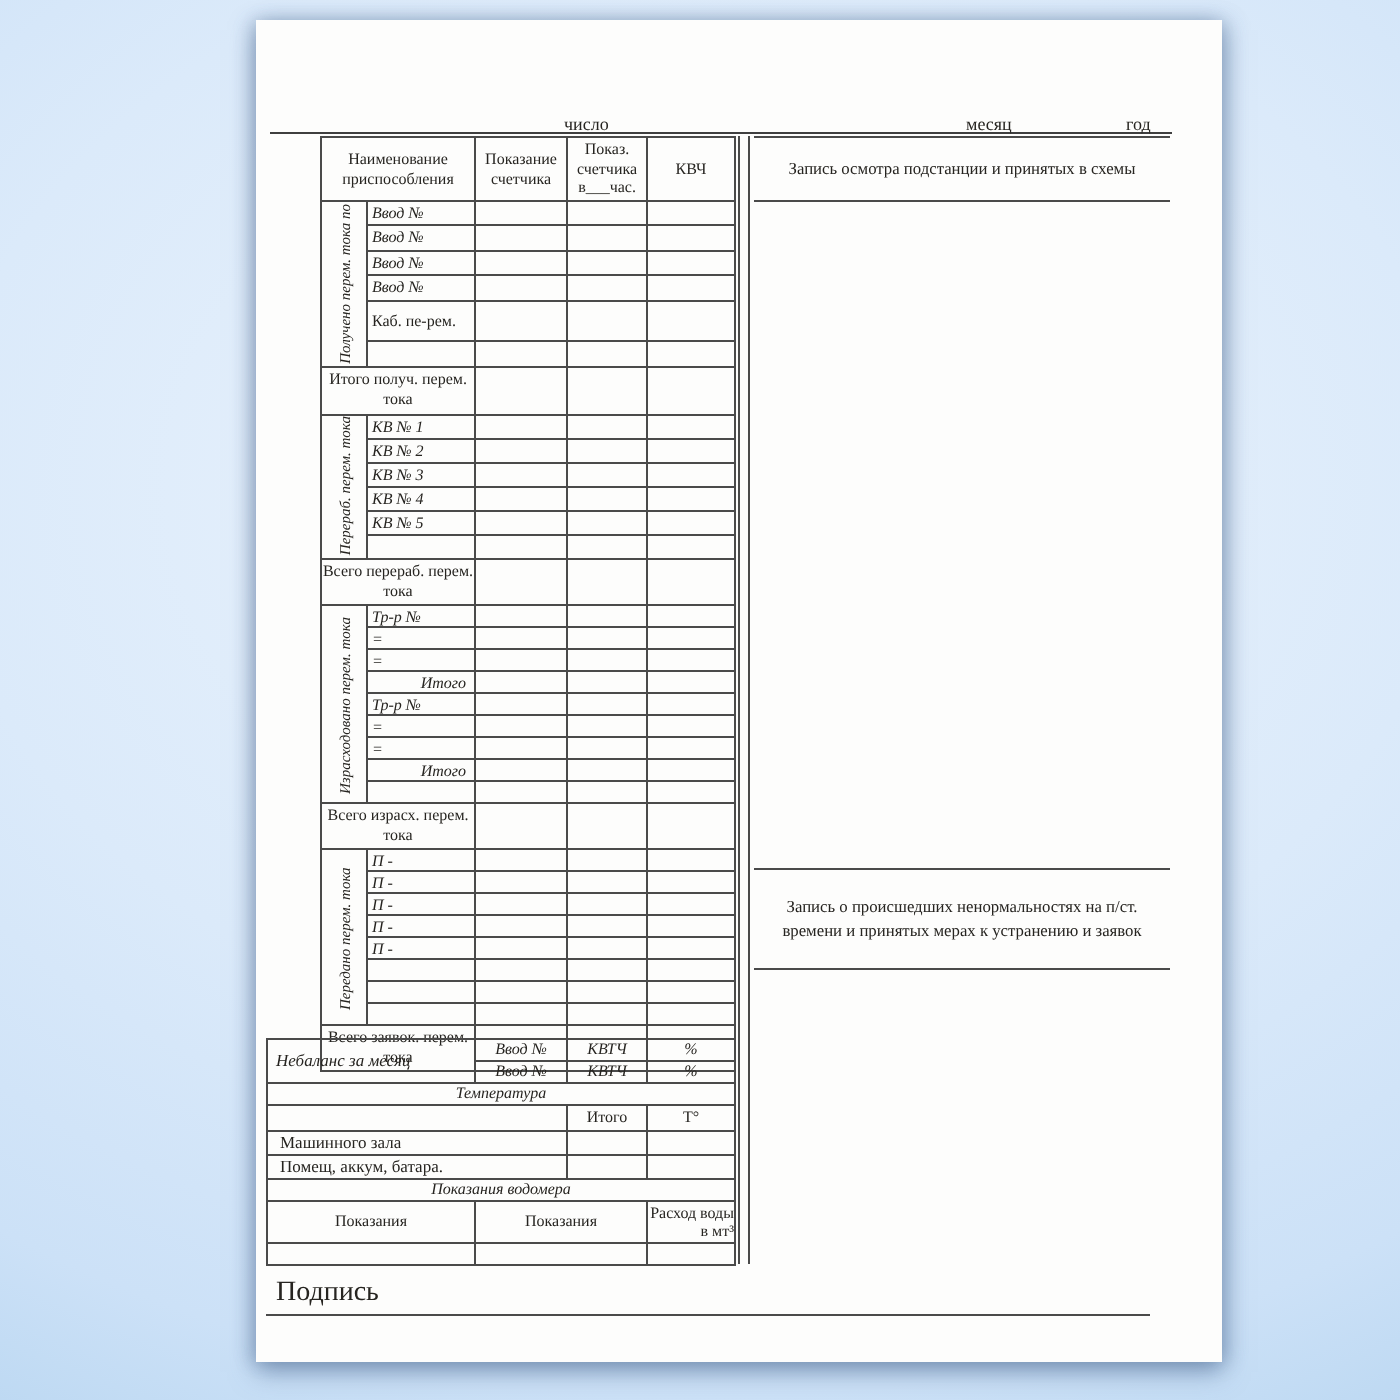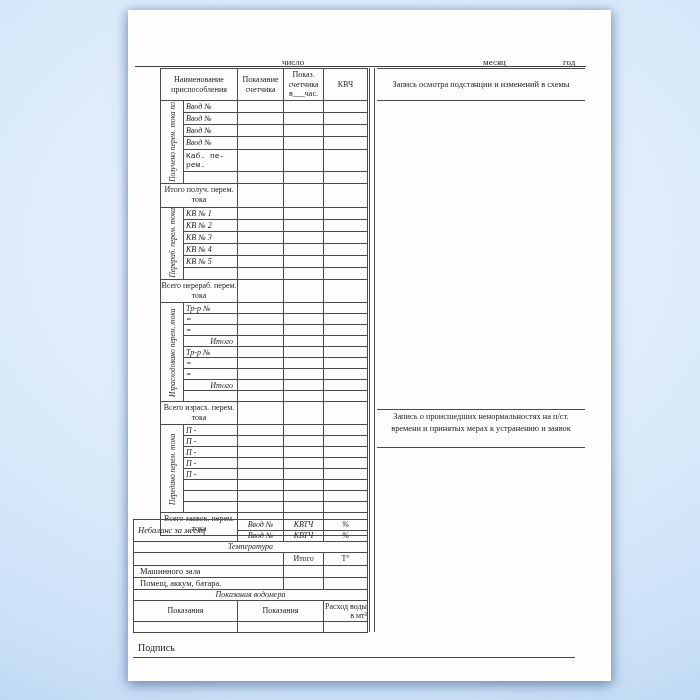--- a/index.html
+++ b/index.html
@@ -18,21 +18,21 @@
   
   .dateline{position:absolute;left:7px;top:44px;width:451px;height:12px;border-bottom:1px solid #3f3f3f;}
   .dl-word{position:absolute;bottom:-1px;font-size:9px;line-height:10px;background:transparent;}
   
   table{border-collapse:collapse;table-layout:fixed;position:absolute;}
   td,th{border:1px solid #4a4a4a;padding:0;font-weight:normal;font-size:8px;line-height:9.5px;overflow:hidden;vertical-align:middle;}
   .upper{left:32px;top:58px;width:207px;padding-left:28px;}
   .lower{left:5px;top:509px;width:234px;}
   tr.hdr{height:32px;}
   tr.r{height:11px;font-style:italic;}
-  tr.kab{height:18px;font-family:Liberation Mono, monospace;}
+  tr.kab{height:18px;}
   tr.tot{height:23px;}
   tr.tot1{height:24px;}
   tr.vr{height:13px;}
   tr.lb{height:12px;}
   tr.wm{height:21px;}
   th{text-align:center;}
   td.item{text-align:left;padding-left:2px;}
   td.ritem{text-align:right;padding-right:4px;}
   td.total{text-align:center;line-height:10px;}
   td.c{text-align:center;}
@@ -42,25 +42,25 @@
   td.rot{
     writing-mode:vertical-rl;transform:rotate(180deg);
     text-align:center;font-size:7.5px;line-height:9px;padding:1px 0;
   }
   
   .vline{position:absolute;top:58px;height:564px;width:0;border-left:1px solid #4a4a4a;}
   .v1{left:241px;} .v2{left:246px;}
   .rsec{position:absolute;left:249px;width:208px;border-top:1px solid #4a4a4a;border-bottom:1px solid #4a4a4a;text-align:center;}
   .rsec1{top:58px;height:31px;}
   .rsec1 .t{font-size:8.4px;line-height:31px;white-space:nowrap;}
-  .rsec2{top:399px;height:36px;padding-top:1px;}
+  .rsec2{top:424px;height:36px;padding-top:13px;}
   .rsec2 .t{font-size:8.4px;line-height:11.5px;white-space:nowrap;}
   
   .podpis{position:absolute;left:5px;top:627px;width:442px;border-bottom:1px solid #4a4a4a;padding-bottom:2px;}
-  .podpis span{font-size:10px;padding-left:5px;}
+  .podpis span{font-size:14px;padding-left:5px;}
 </style>
 </head>
 <body>
 
 <div class="paper">
 
   <div class="dateline">
     <span class="dl-word" style="left:147px">число</span>
     <span class="dl-word" style="left:348px">месяц</span>
     <span class="dl-word" style="left:428px">год</span>
@@ -344,21 +344,21 @@
       <td colspan="2" class="d"></td>
       <td class="d"></td>
     </tr>
   </tbody>
     </table>
 
   <div class="vline v1"></div>
   <div class="vline v2"></div>
 
   <div class="rsec rsec1">
-    <div class="t">Запись осмотра подстанции и изменений в схемы</div>
+    <div class="t">Запись осмотра подстанции и принятых в схемы</div>
   </div>
 
   <div class="rsec rsec2">
     <div class="t">Запись о происшедших ненормальностях на п/ст.</div>
     <div class="t">времени и принятых мерах к устранению и заявок</div>
   </div>
 
   <div class="podpis">
     <span>Подпись</span>
   </div>

